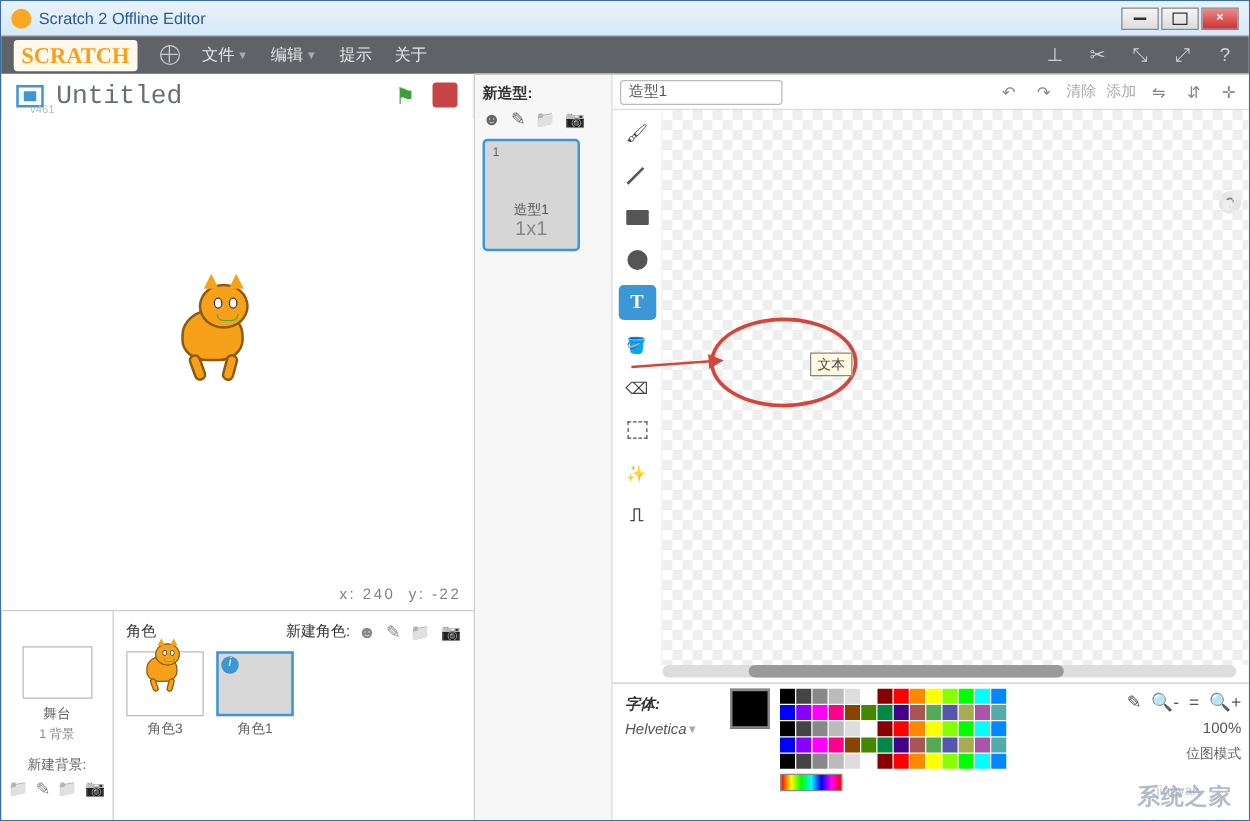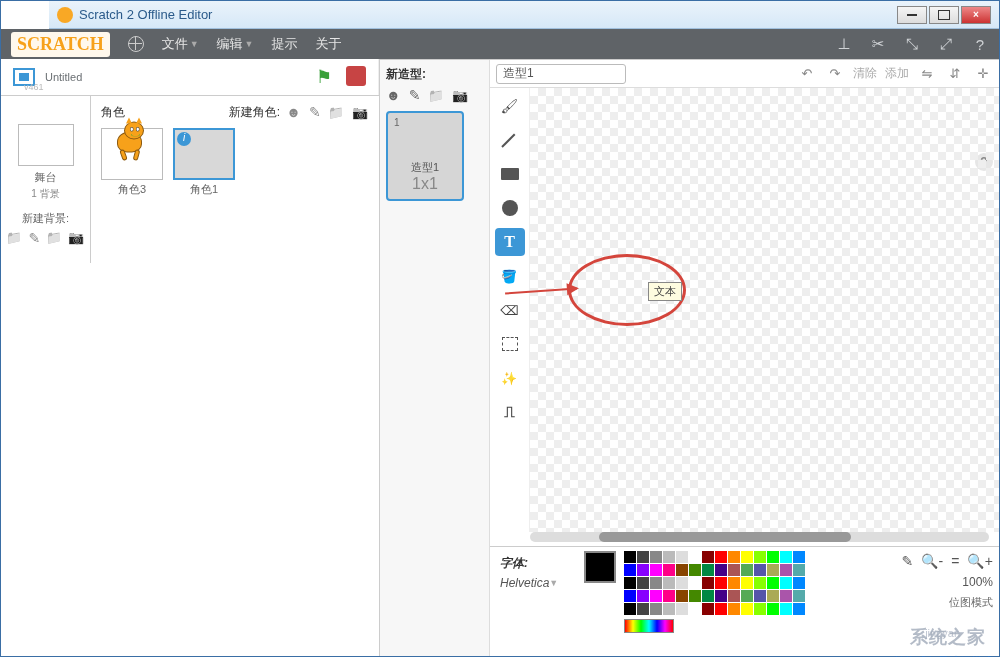--- a/index.html
+++ b/index.html
@@ -1,20 +1,20 @@
 <!DOCTYPE html>
 <html><head>
 <meta charset="utf-8">
 <style>
 * { box-sizing: border-box; margin: 0; padding: 0; }
 body { font-family: "Microsoft YaHei", Arial, sans-serif; font-size: 12px; background: #fff; color: #333; overflow: hidden; }
 
 
 .window { width: 1000px; height: 657px; border: 1px solid #3a6ea5; display: flex; flex-direction: column; }
-.titlebar { height: 28px; background: linear-gradient(#eaf3fb, #d6e8f7); display: flex; align-items: center; padding: 0 8px; border-bottom: 1px solid #a0c0dd; margin-left: 48px; }
+.titlebar { height: 28px; background: linear-gradient(#eaf3fb, #d6e8f7); display: flex; align-items: center; padding: 0 8px; border-bottom: 1px solid #a0c0dd; }
 .titlebar .app-icon { width: 16px; height: 16px; background: #f9a825; border-radius: 50%; margin-right: 6px; }
 .titlebar .title-text { color: #2a5a8a; font-size: 13px; flex: 1; }
 .win-controls { display: flex; gap: 2px; }
 .win-btn { width: 30px; height: 18px; border: 1px solid #888; background: linear-gradient(#f5f5f5,#ddd); display: flex; align-items: center; justify-content: center; font-size: 10px; }
 .win-btn.min::before { content: ''; width: 10px; height: 2px; background: #333; }
 .win-btn.max::before { content: ''; width: 10px; height: 8px; border: 1px solid #333; }
 .win-btn.close { background: linear-gradient(#e88,#c33); color: #fff; font-weight: bold; }
 
 
 .menubar { height: 30px; background: #5f6367; display: flex; align-items: center; padding: 0 10px; gap: 18px; color: #e6e6e6; font-size: 13px; }
@@ -28,21 +28,21 @@
 .icon-btn { width: 18px; height: 18px; display: flex; align-items: center; justify-content: center; }
 
 
 .main { flex: 1; display: flex; min-height: 0; }
 
 
 .left { width: 490px; display: flex; flex-direction: column; border-right: 1px solid #ccc; }
 .stage-header { height: 36px; display: flex; align-items: center; padding: 0 12px; gap: 10px; border-right: 1px solid #eee; }
 .view-thumb { width: 22px; height: 18px; border: 2px solid #3c97d6; display: flex; align-items: center; justify-content: center; }
 .view-thumb span { width: 10px; height: 8px; background: #3c97d6; }
-.project-title { color: #6a6f73; font-size: 11px; }
+.project-title { color: #6a6f73; font-size: 21px; font-family: Liberation Mono, monospace; }
 .version { position: absolute; font-size: 9px; color: #bbb; top: 82px; left: 24px; }
 .flag-stop { margin-left: auto; display: flex; gap: 8px; }
 .flag-icon { width: 22px; height: 22px; color: #3aa03a; font-size: 18px; }
 .stop-icon { width: 20px; height: 20px; background: #c74444; border-radius: 3px; }
 
 .stage { flex: 1; background: #fff; position: relative; display: flex; align-items: center; justify-content: center; }
 .cat { width: 90px; height: 90px; }
 .cat-body { width: 50px; height: 42px; background: #f7a11a; border: 2px solid #8c5a10; border-radius: 50% 50% 40% 40%; position: relative; }
 .cat-head { position: absolute; width: 40px; height: 36px; background: #f7a11a; border: 2px solid #8c5a10; border-radius: 50%; top: -22px; left: 12px; }
 .cat-ear { position: absolute; width: 0; height: 0; border-left: 6px solid transparent; border-right: 6px solid transparent; border-bottom: 12px solid #f7a11a; top: -10px; }
@@ -209,20 +209,38 @@
             <span></span>
           </div>
         <span class="project-title">Untitled</span>
         <div class="flag-stop">
           <span class="flag-icon">⚑</span>
           <span class="stop-icon"></span>
         </div>
       </div>
       <span class="version">v461</span>
 
+      <div class="stage">
+        <div class="cat">
+          <div class="cat-body">
+            <div class="cat-head">
+              <div class="cat-ear l"></div>
+                <div class="cat-ear r"></div>
+              <div class="cat-eye l"></div>
+                <div class="cat-eye r"></div>
+              <div class="cat-mouth"></div>
+            </div>
+            <div class="cat-leg f"></div>
+              <div class="cat-leg b"></div>
+          </div>
+        </div>
+        <div class="coords">
+          <span>x:</span> <span>240</span>&nbsp;&nbsp;<span>y:</span> <span>-22</span>
+        </div>
+      </div>
 
       <div class="sprites">
         <div class="stage-col">
           <div class="stage-thumb"></div>
           <div class="stage-label">舞台</div>
           <div class="stage-sub">1 背景</div>
           <div class="new-bg-label">新建背景:</div>
           <div class="bg-tools">
             <span class="i-folder"></span>
             <span class="i-paint"></span>

